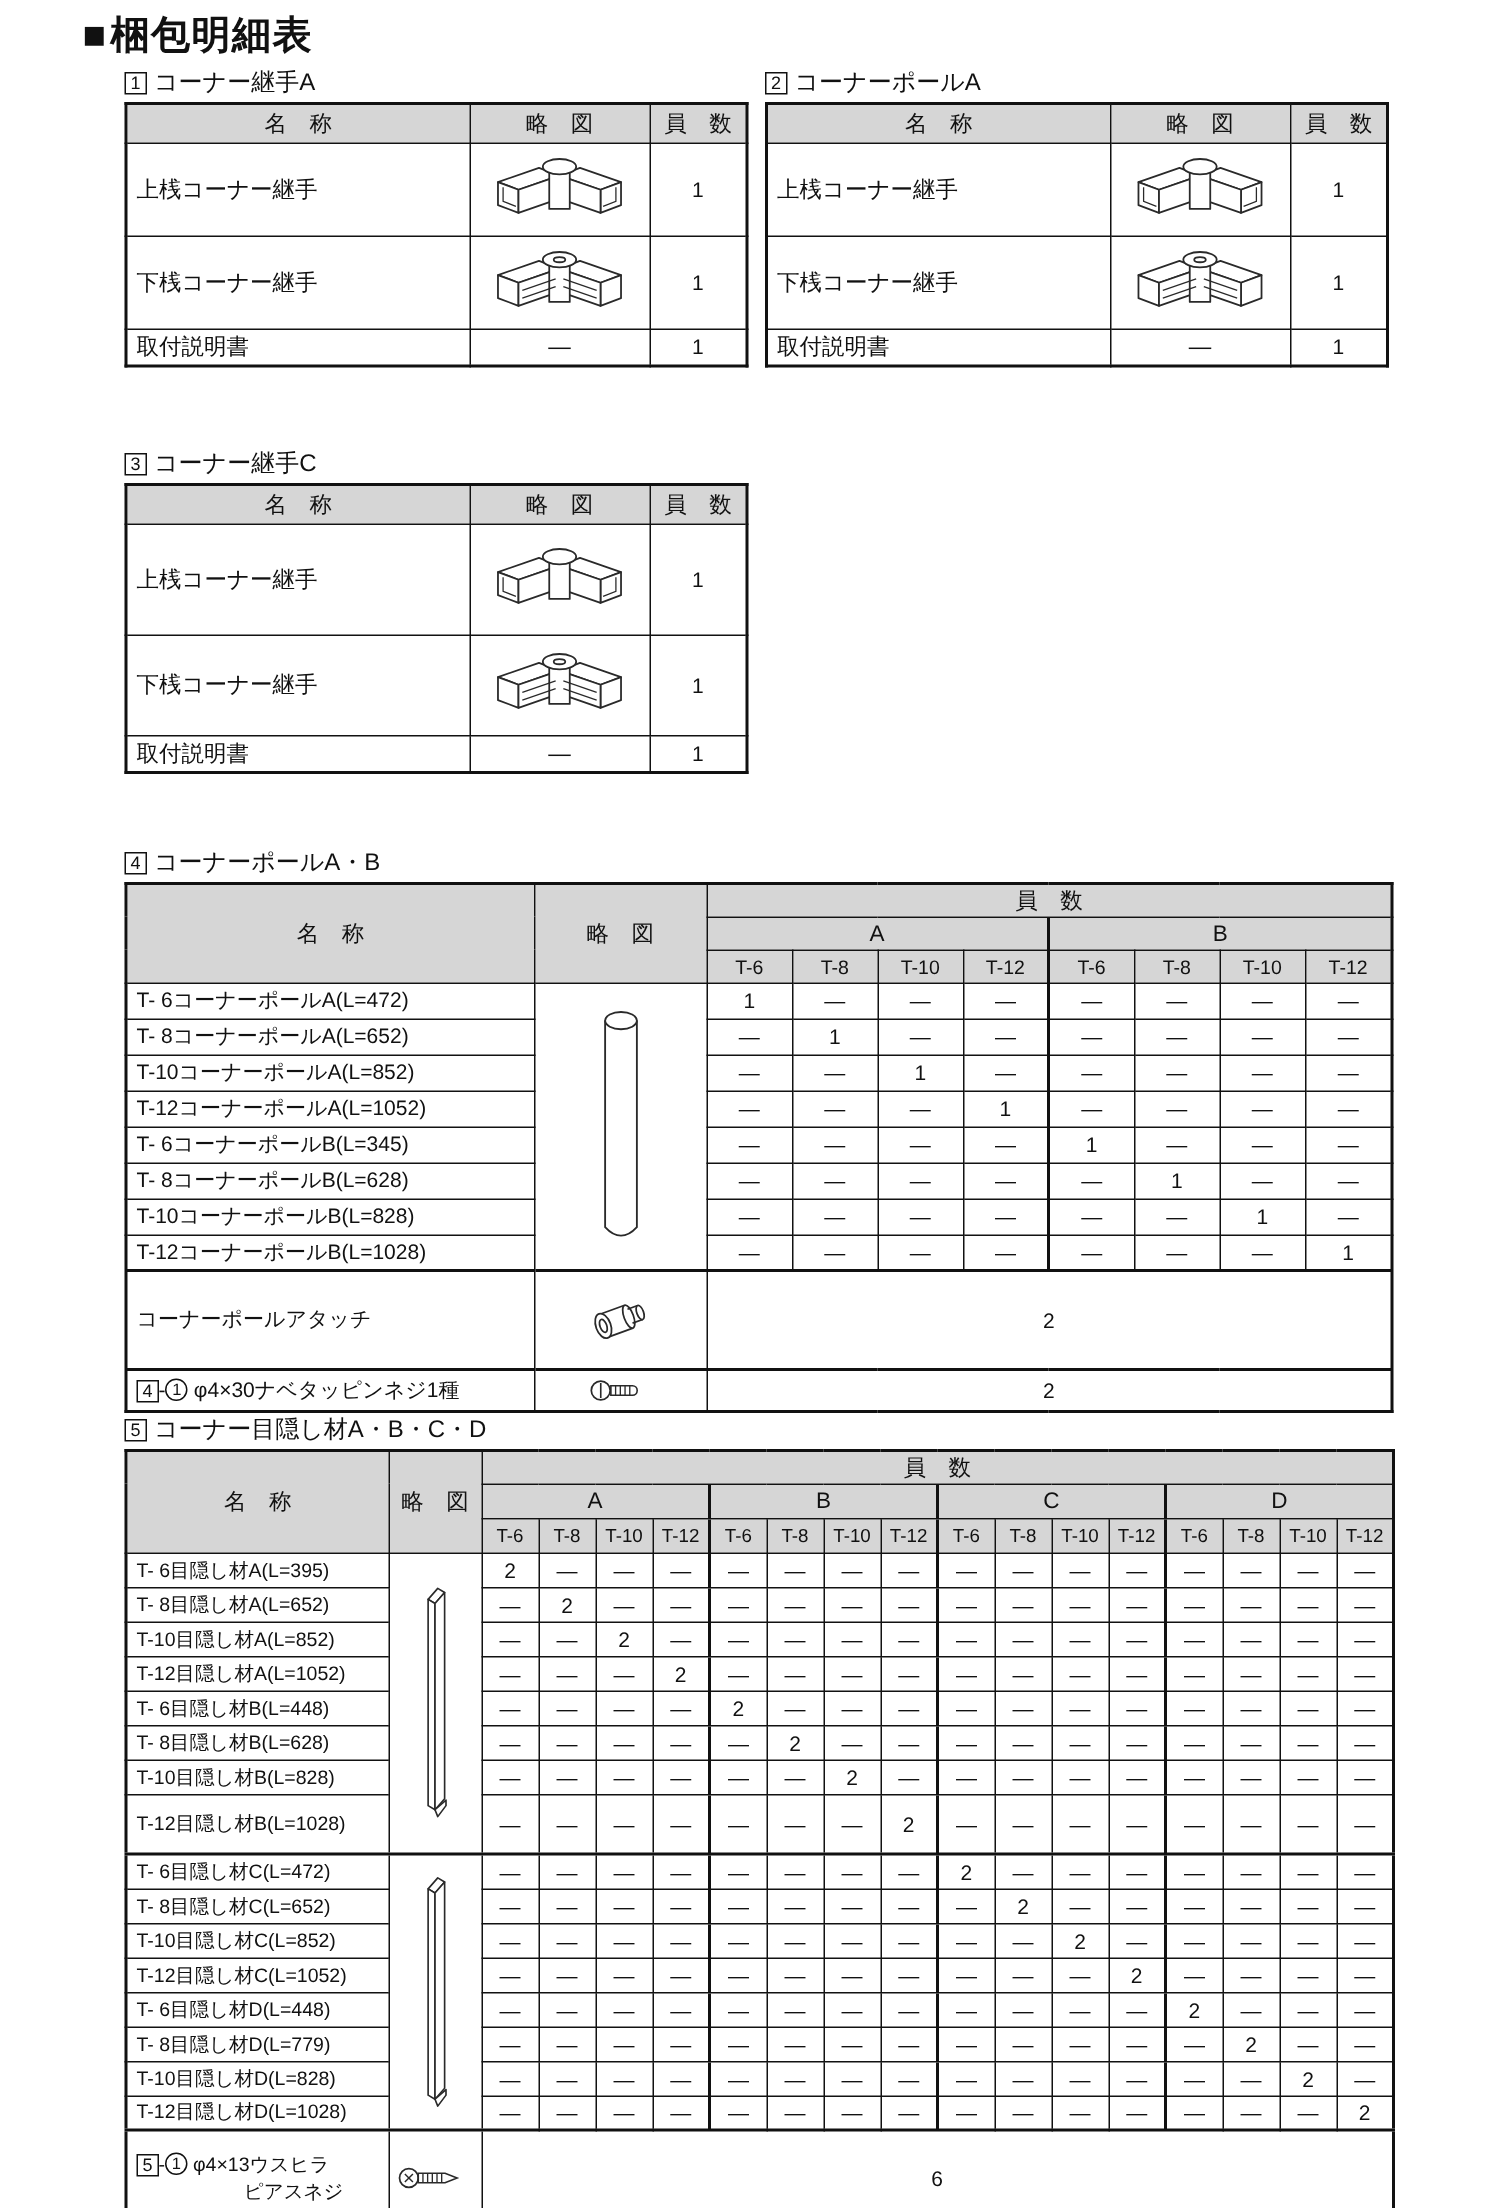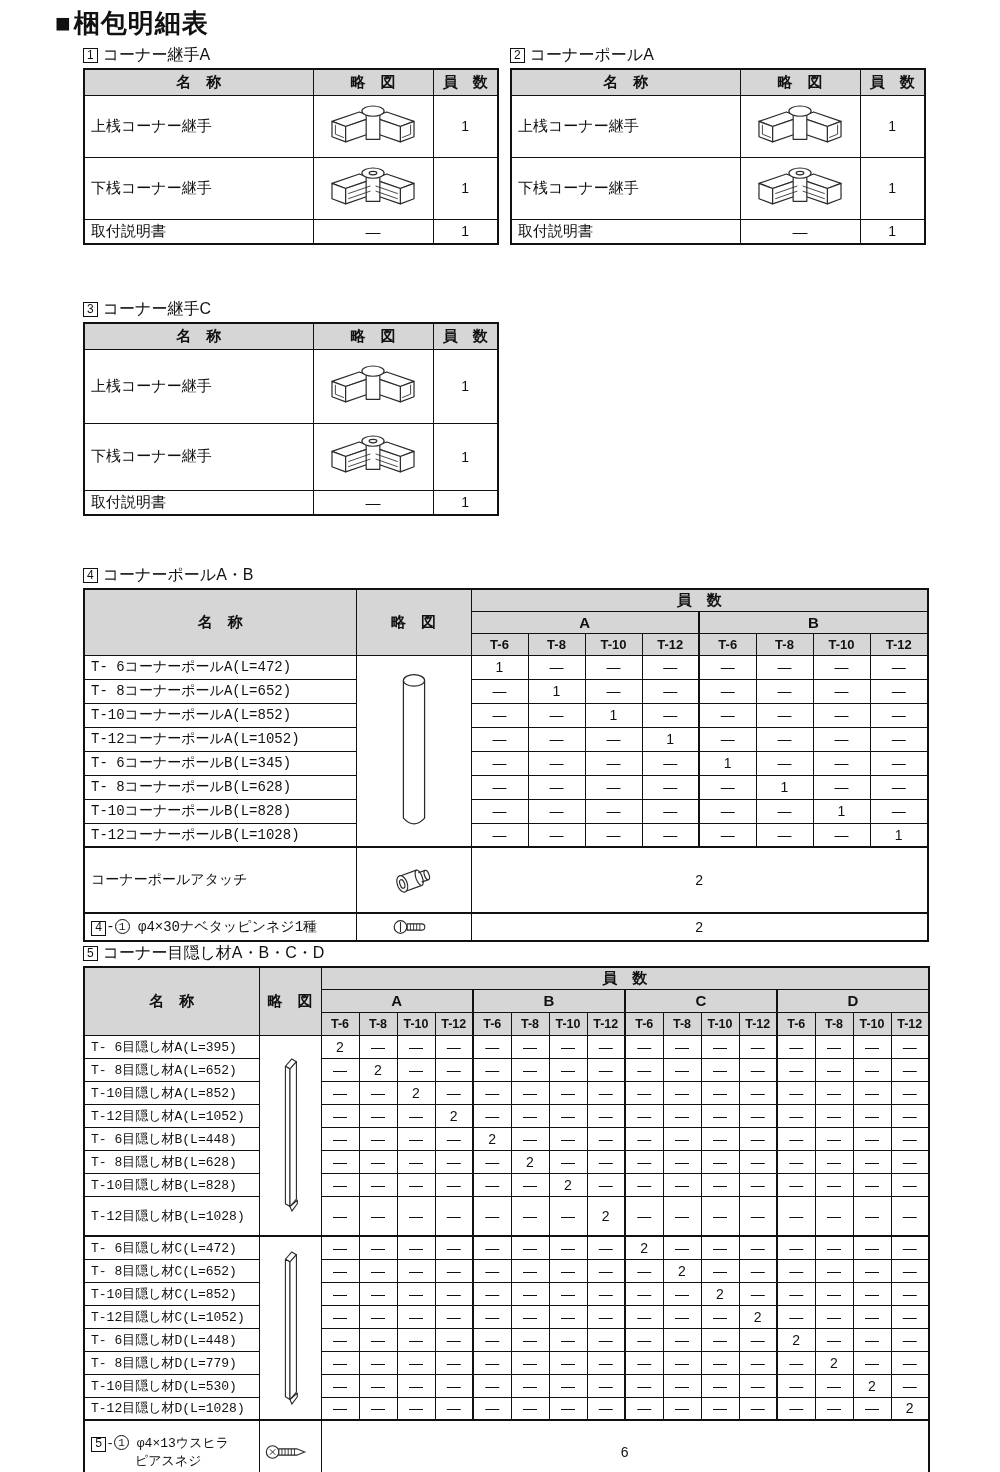--- a/index.html
+++ b/index.html
@@ -13,39 +13,39 @@
   .doc-title{
     position:absolute;left:55px;top:6px;
     font-size:26px;font-weight:bold;letter-spacing:1px;
     display:flex;align-items:center;gap:2px;
   }
   .sec{position:absolute;}
   .sec-label{display:flex;align-items:center;gap:5px;font-size:16px;height:18px;margin-bottom:4px;white-space:nowrap;}
   .numbox{display:inline-block;border:1.5px solid #111;font-size:12px;line-height:13px;padding:0 3px;background:#fff;}
   table.ptable{border-collapse:collapse;table-layout:fixed;border:2px solid #111;background:#fff;}
   .ptable th,.ptable td{border:1px solid #111;overflow:hidden;vertical-align:middle;}
-  .hdr{background:#d6d6d6;font-weight:bold;font-size:15px;text-align:center;}
+  .hdr{background:#d6d6d6;font-weight:normal;font-size:15px;text-align:center;}
   .szh{font-size:13px;}
   .szh-s{font-size:12.5px;}
-  .nm{font-size:15px;text-align:left;padding:1px 2px 1px 6px;white-space:nowrap;font-family:Liberation Mono, monospace;}
+  .nm{font-size:15px;text-align:left;padding:1px 2px 1px 6px;white-space:nowrap;}
   .nm-m{font-size:14px;}
   .nm-s{font-size:13px;}
   .qc{font-size:14px;text-align:center;}
   .skc{text-align:center;}
   .dashc{font-size:15px;}
   .gb{border-left-width:2px !important;}
   tr.thick td{border-top-width:2px;}
   .sk{display:block;}
   .sk svg{display:block;margin:0 auto;}
   .circ{display:inline-block;width:15px;height:15px;border:1px solid #111;border-radius:50%;
         font-size:11px;line-height:14px;text-align:center;vertical-align:1px;background:#fff;}
   .refline{white-space:nowrap;}
   .ref2{white-space:nowrap;}
   .ref2-joint{padding-left:42px;}
-  .ref2-blind{padding-left:44px;}
+  .ref2-blind{padding-left:44px;text-align:center;}
 </style>
 </head>
 <body>
 
 <div id="page">
 
   <div class="doc-title">
     <span>■</span>
       <span>梱包明細表</span>
   </div>
@@ -799,21 +799,21 @@
             <td class="qc gb">—</td>
             <td class="qc">—</td>
             <td class="qc">—</td>
             <td class="qc">—</td>
             <td class="qc gb">—</td>
             <td class="qc">2</td>
             <td class="qc">—</td>
             <td class="qc">—</td>
           </tr>
           <tr style="height:23px">
-            <td class="nm nm-s">T-10目隠し材D(L=530)</td>
+            <td class="nm nm-s">T-10目隠し材D(L=828)</td>
             <td class="qc">—</td>
             <td class="qc">—</td>
             <td class="qc">—</td>
             <td class="qc">—</td>
             <td class="qc gb">—</td>
             <td class="qc">—</td>
             <td class="qc">—</td>
             <td class="qc">—</td>
             <td class="qc gb">—</td>
             <td class="qc">—</td>

